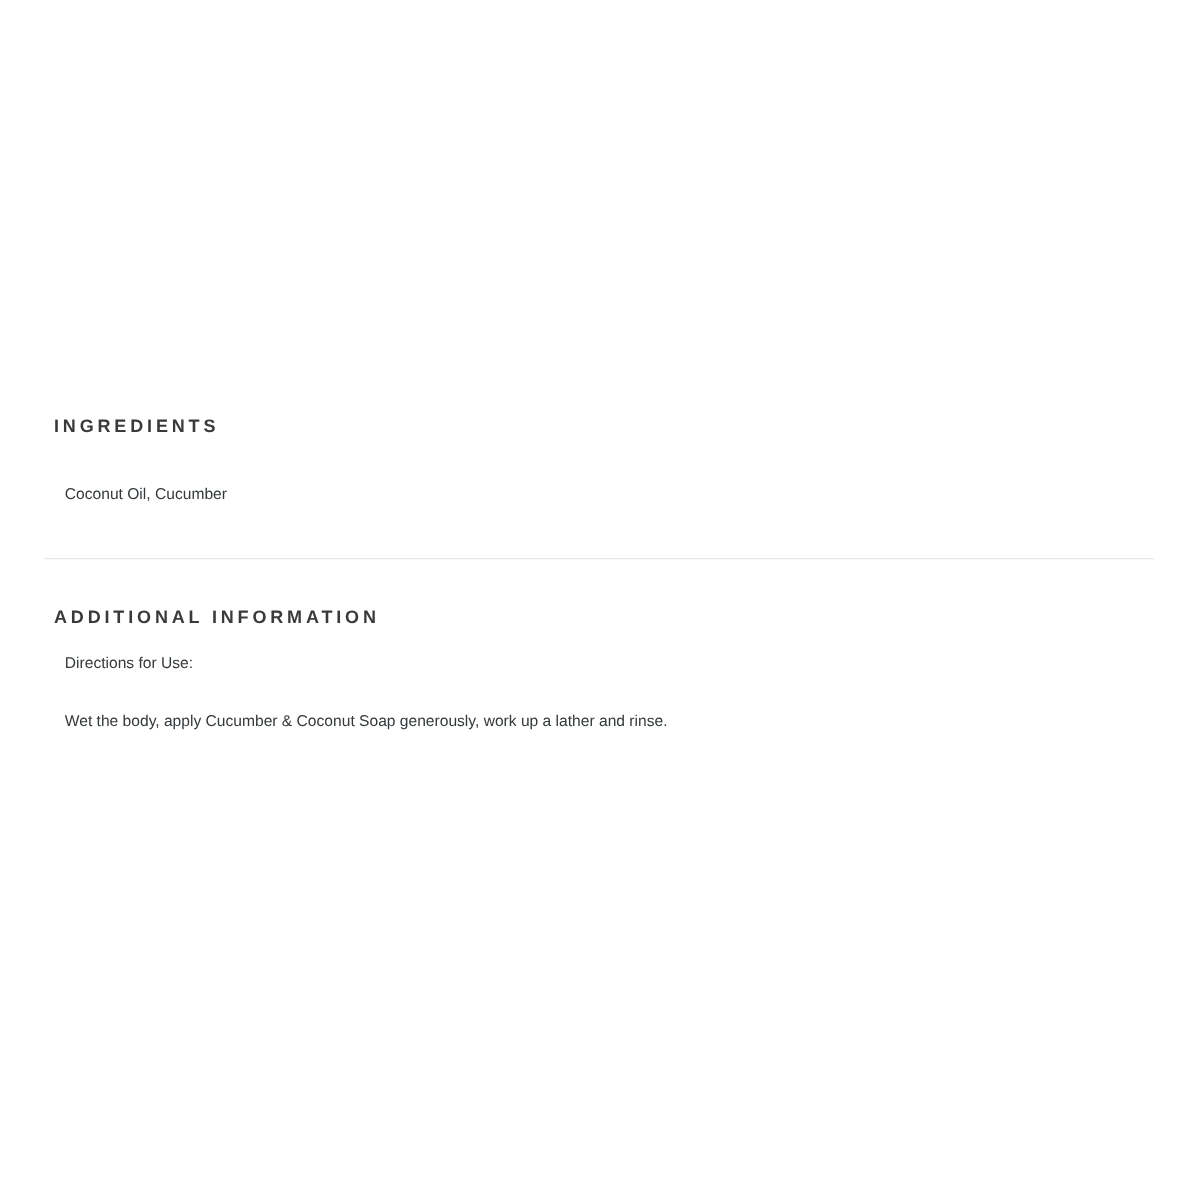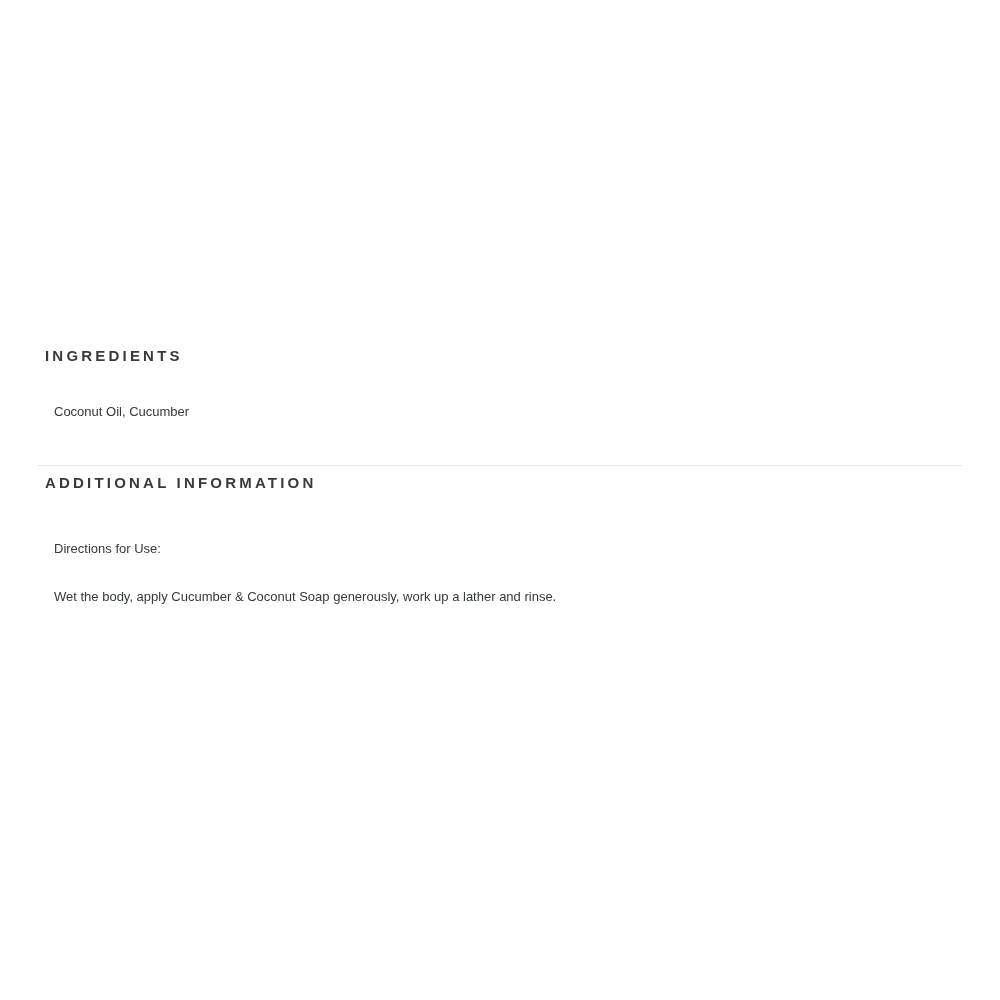--- a/index.html
+++ b/index.html
@@ -59,22 +59,22 @@
   }
 
   
   #ingredients-section { top: 347px; }
   #ingredients-section .section-body { margin-top: 38px; }
 
   
   #section-divider { top: 465px; }
 
   
-  #additional-section { top: 474px; }
-  #additional-section .section-body { margin-top: 48px; }
+  #additional-section { top: 506px; }
+  #additional-section .section-body { margin-top: 20px; }
   #additional-section .section-body .para-gap { display: block; height: 28px; }
 </style>
 </head>
 <body>
 
 <div class="page">
 
   <section class="section" id="ingredients-section">
     <h2 class="section-heading">INGREDIENTS</h2>
     <p class="section-body">Coconut Oil, Cucumber</p>

